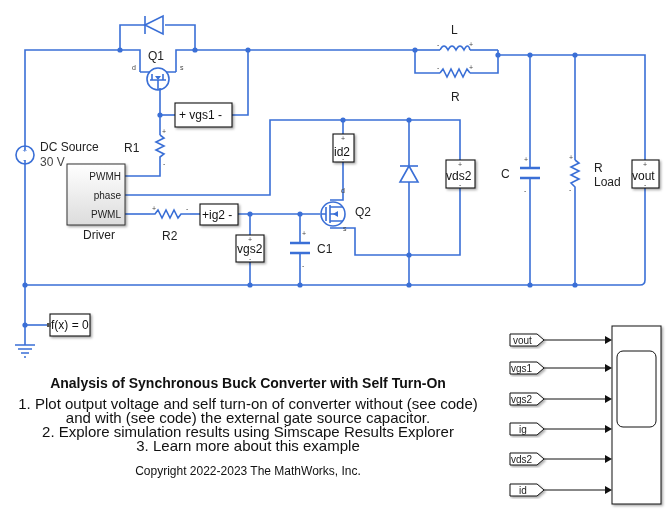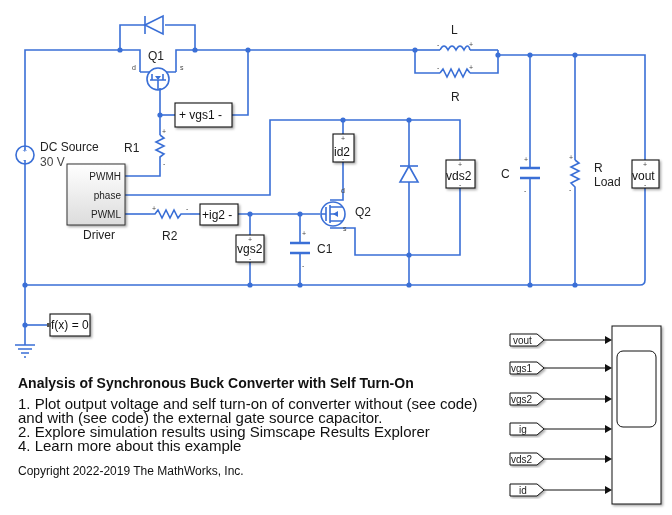--- a/index.html
+++ b/index.html
@@ -8,21 +8,21 @@
   .wire { stroke:#3a6fd6; stroke-width:1.6; fill:none; }
   .sym { stroke:#3a6fd6; stroke-width:1.6; fill:none; }
   .symfill { fill:#3a6fd6; }
   .node { fill:#3a6fd6; }
   .lbl { font-family:"Liberation Sans", sans-serif; font-size:12px; fill:#222; }
   .tiny { font-family:"Liberation Sans", sans-serif; font-size:7px; fill:#444; }
   .blk { fill:#fff; stroke:#111; stroke-width:1.1; }
   .blktxt { font-family:"Liberation Sans", sans-serif; font-size:12px; fill:#111; }
   .port { font-family:"Liberation Sans", sans-serif; font-size:10px; fill:#222; }
   .sig { stroke:#111; stroke-width:1; fill:none; }
-  .text-area { position:absolute; left:18px; top:375px; width:460px; color:#111; }
+  .text-area { position:absolute; left:18px; top:375px; width:460px; color:#111;text-align:center; }
   .title { font-weight:bold; font-size:14px; margin:0 0 6px 0; }
   .line { font-size:15px; line-height:14px; cursor:pointer; }
   .copyright { font-size:12px; margin-top:11px; }
 </style>
 </head>
 <body>
 
 <svg id="schematic" width="672" height="515" viewBox="0 0 672 515">
   <defs>
     <filter id="sh" x="-10%" y="-10%" width="130%" height="130%">
@@ -293,15 +293,15 @@
   <g>
     <rect x="612" y="326" width="49" height="178" fill="#fff" stroke="#111" stroke-width="1" filter="url(#sh)"></rect>
     <rect x="617" y="351" width="39" height="76" rx="6" ry="6" fill="#fff" stroke="#111" stroke-width="1"></rect>
   </g>
 </svg>
 
 <div class="text-area">
   <div class="title">Analysis of Synchronous Buck Converter with Self Turn-On</div>
   <div class="line">1. Plot output voltage and self turn-on of converter without (see code) and with (see code) the external gate source capacitor.</div>
   <div class="line">2. Explore simulation results using Simscape Results Explorer</div>
-  <div class="line">4. Learn more about this example</div>
-  <div class="copyright">Copyright 2022-2019 The MathWorks, Inc.</div>
+  <div class="line">3. Learn more about this example</div>
+  <div class="copyright">Copyright 2022-2023 The MathWorks, Inc.</div>
 </div>
 
 </body></html>

